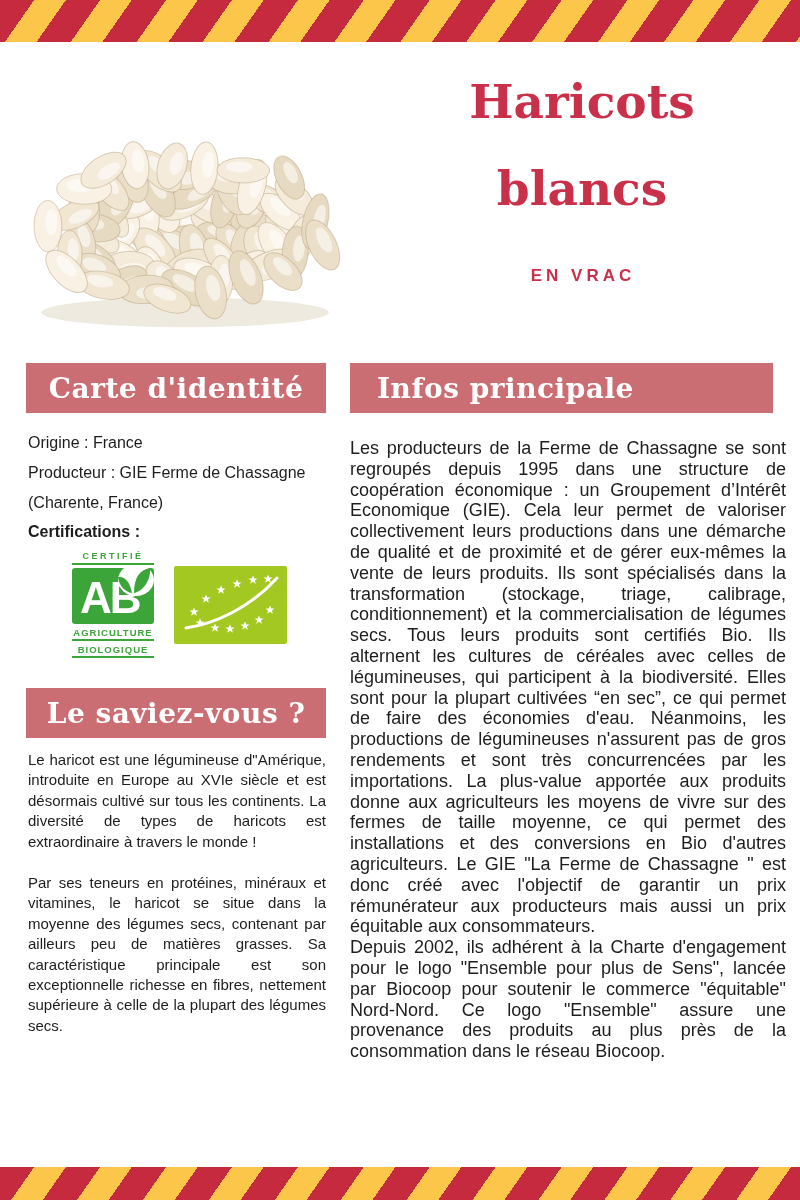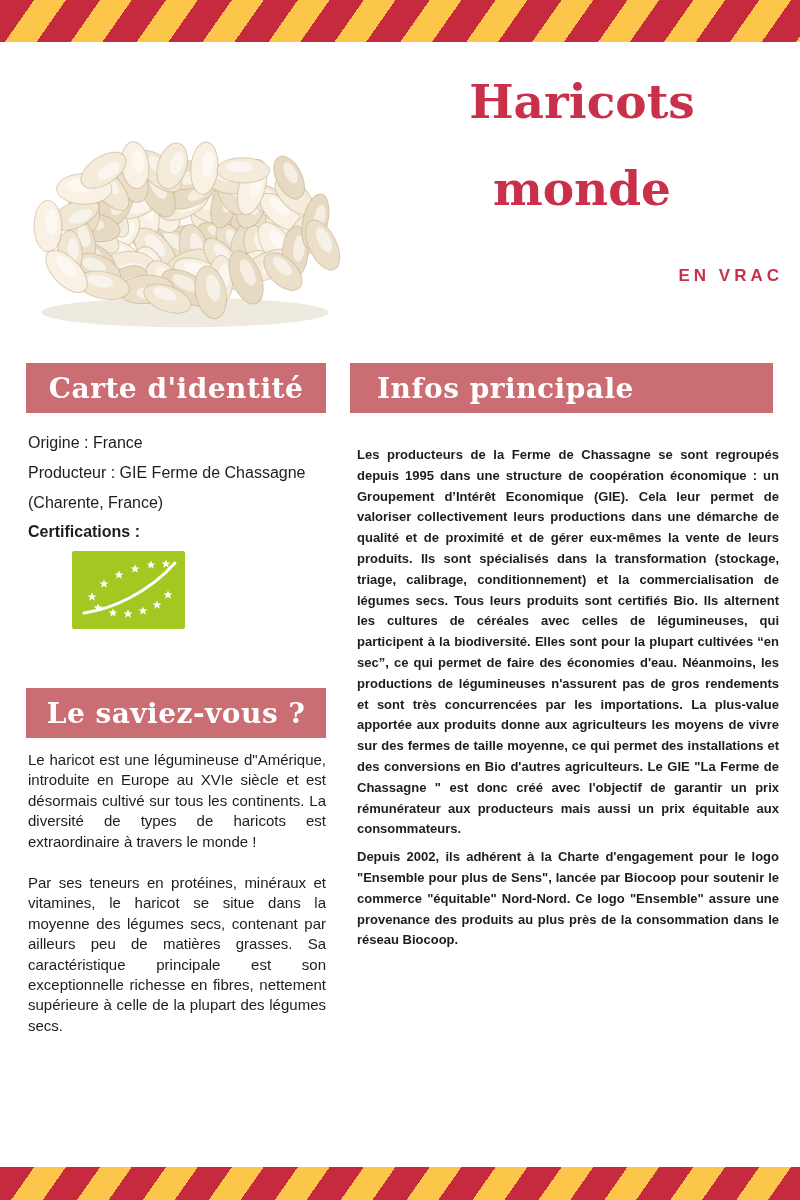--- a/index.html
+++ b/index.html
@@ -15,21 +15,21 @@
   .stripe-top { top:0; height:42px; }
   .stripe-bottom { bottom:0; height:33px; }
 
   
   .photo { position:absolute; left:20px; top:84px; width:330px; height:256px; }
   .photo svg { width:100%; height:100%; }
   .title { position:absolute; left:382px; top:58px; width:400px; text-align:center;
     font-family:"DejaVu Serif", serif; font-weight:700; font-size:47px; line-height:87px;
     color:var(--accent-red,#C9304A); }
   .title span { display:block; }
-  .envrac { position:absolute; left:383px; top:266px; width:400px; text-align:right;
+  .envrac { position:absolute; left:383px; top:266px; width:400px; text-align:center;
     font-size:17px; font-weight:700; letter-spacing:4px; color:var(--accent-red,#C9304A); }
   .price { position:absolute; left:383px; top:291px; width:400px; text-align:center;
     font-size:28px; font-weight:700; letter-spacing:1.5px; color:var(--accent-red,#C9304A); }
 
   
   .section-bar { position:absolute; height:50px; display:flex; align-items:center;
     background:var(--rose,#CB6E74); color:#fff;
     font-family:"DejaVu Serif", serif; font-weight:700; font-size:28px; letter-spacing:.5px;text-align:right; }
   .section-bar.centered { justify-content:center; }
   #bar-identity { left:26px; top:363px; width:300px; }
@@ -60,21 +60,21 @@
   .eu-bg { fill:var(--eu-green,#A4C822); }
   .eu-swoosh { fill:none; stroke:#fff; stroke-width:3; stroke-linecap:round; }
   .eu-logo use { fill:#fff; }
 
   
   #dyk-body { position:absolute; left:28px; top:750px; width:298px; }
   #dyk-body p { font-size:15px; line-height:20.4px; text-align:justify; margin:0 0 21px; }
 
   
   #producer-body { position:absolute; left:350px; top:438px; width:436px; }
-  #producer-body p { font-size:13px; line-height:20.8px; text-align:justify; margin:7px;font-weight:bold; }
+  #producer-body p { font-size:18px; line-height:20.8px; text-align:justify; margin:0; }
 </style>
 </head>
 <body>
 
 <div class="page">
 
   <div class="stripe stripe-top"></div>
 
   <div class="photo">
     <svg id="beans" viewBox="0 0 320 260">
@@ -389,35 +389,48 @@
         </g>
         <g transform="rotate(46.0 39.7 190.3)">
           <ellipse cx="39.7" cy="190.3" rx="26.7" ry="13.8" fill="#f8f1e4" stroke="rgba(190,170,135,0.55)" stroke-width="1"></ellipse>
           <ellipse cx="35.7" cy="186.8" rx="13.3" ry="6.2" fill="rgba(255,255,255,0.55)"></ellipse>
         </g>
       </svg>
   </div>
 
   <h1 class="title">
     <span>Haricots</span>
-    <span>monde</span>
+    <span>blancs</span>
   </h1>
   <div class="envrac">EN VRAC</div>
 
   <div class="section-bar centered" id="bar-identity">
     <span>Carte d'identité</span>
   </div>
 
   <div id="identity-body">
     <p class="field"><strong>Origine</strong><span> : France</span></p>
     <p class="field"><strong>Producteur</strong><span> : GIE Ferme de Chassagne (Charente, France)</span></p>
     <p class="cert-label">Certifications :</p>
   </div>
 
   <div id="logos">
+    <div class="ab-logo">
+      <div class="ab-top">CERTIFIÉ</div>
+      <div class="ab-square">
+        <span class="ab-letters">AB</span>
+        <svg class="ab-leaf" viewBox="0 0 38 34">
+          <ellipse class="blob" cx="20" cy="16" rx="18" ry="16"></ellipse>
+          <path class="leaf" d="M16,29 C14,18 9,12 2,13 C3,22 9,28 16,29 Z"></path>
+          <path class="leaf" d="M18,29 C18,13 24,6 34,4 C35,15 28,27 18,29 Z"></path>
+        </svg>
+      </div>
+      <div class="ab-bottom">AGRICULTURE</div>
+      <div class="ab-bottom">BIOLOGIQUE</div>
+    </div>
     <svg class="eu-logo" viewBox="0 0 113 78">
       <defs>
         <path id="star" d="M0,-4.4 L1.3,-1.4 L4.5,-1.4 L1.95,0.55 L2.8,3.7 L0,1.85 L-2.8,3.7 L-1.95,0.55 L-4.5,-1.4 L-1.3,-1.4 Z"></path>
       </defs>
       <rect class="eu-bg" x="0" y="0" width="113" height="78" rx="2"></rect>
       <path class="eu-swoosh" d="M12,62 C40,58 76,42 103,12"></path>
       <use href="#star" transform="translate(20,46)"></use>
       <use href="#star" transform="translate(32,33)"></use>
       <use href="#star" transform="translate(47,24)"></use>
       <use href="#star" transform="translate(63,18)"></use>

